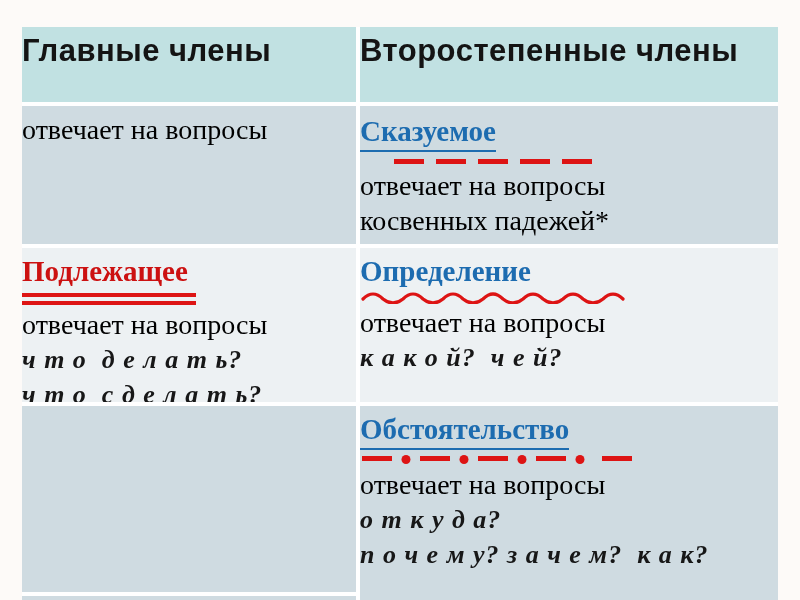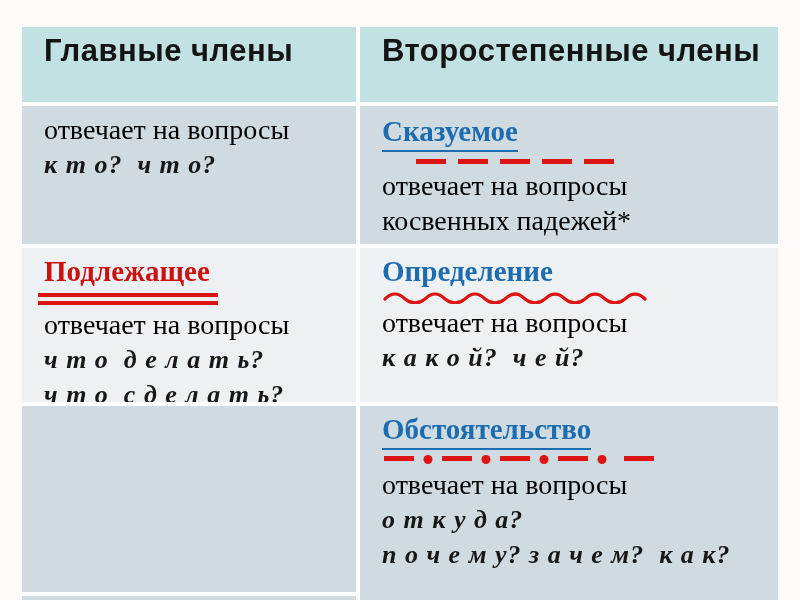--- a/index.html
+++ b/index.html
@@ -9,21 +9,21 @@
     font-family:"Liberation Serif", serif;
   }
   .grid{
     position:absolute;left:22px;top:27px;width:756px;height:575px;
     display:grid;
     grid-template-columns:334px 418px;
     grid-template-rows:75px 138px 154px 186px 6px;
     gap:4px;
     background:#ffffff;
   }
-  .cell{overflow:hidden;box-sizing:border-box;padding:6px 10px 0 22px;}
+  .cell{overflow:hidden;box-sizing:border-box;padding:6px 10px 0 0;}
   .c-header{background:#c1e1e2;}
   .c-gray{background:#cfdbe1;}
   .c-light{background:#edf1f3;}
   .h{
     font-family:"Liberation Sans", sans-serif;
     font-weight:bold;font-size:31px;line-height:36px;color:#141414;
     letter-spacing:0.5px;
   }
   .termline{line-height:38px;white-space:nowrap;}
   .term{font-weight:bold;font-size:29px;}
@@ -59,21 +59,20 @@
 
   <div class="cell c-header">
     <div class="h">Главные члены</div>
   </div>
   <div class="cell c-header">
     <div class="h">Второстепенные члены</div>
   </div>
 
   <div class="cell c-gray">
     <div class="line">отвечает на вопросы</div>
-    <div class="q">к т о?  ч т о?</div>
   </div>
   <div class="cell c-gray">
     <div class="termline">
       <span class="term t-blue u-blue">Сказуемое</span>
     </div>
     <div class="dashes"></div>
     <div class="line">отвечает на вопросы</div>
     <div class="line">косвенных падежей*</div>
   </div>
 

